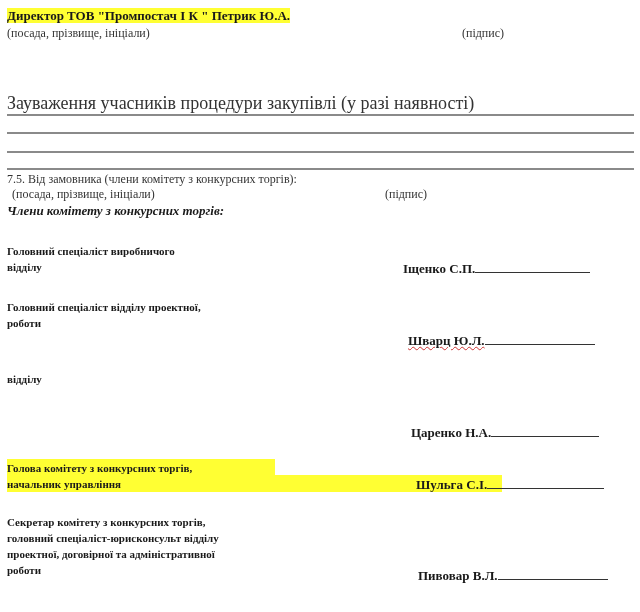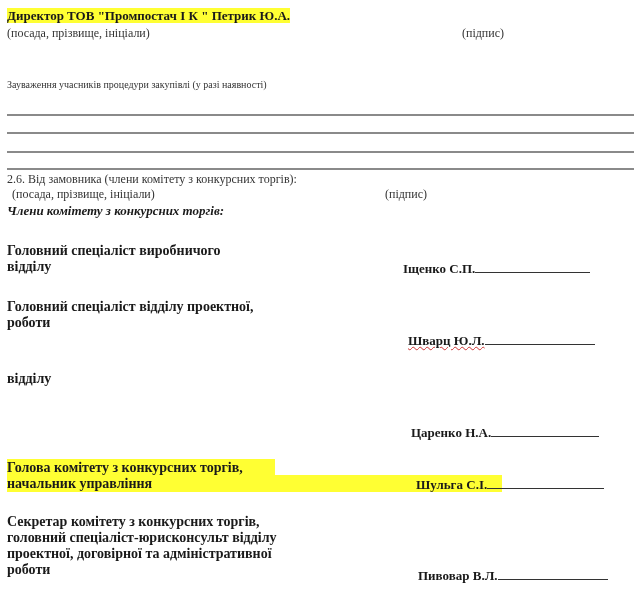--- a/index.html
+++ b/index.html
@@ -5,37 +5,37 @@
   html, body { margin:0; padding:0; background:#ffffff; }
   body { width:640px; height:612px; position:relative; overflow:hidden;
          font-family:"Liberation Serif", "DejaVu Serif", serif; color:#1a1a1a; }
   .abs { position:absolute; white-space:nowrap; }
   .b { font-weight:bold; }
   .n { font-size:13px; line-height:15px; }
   .s { font-size:12px; line-height:14px; color:#333; }
   .hl { background:#ffff33; }
   .rule { position:absolute; left:7px; width:627px; height:2px; background:#8a8a8a; }
   .sigline { display:inline-block; border-bottom:1.5px solid #333; vertical-align:baseline; height:1px; }
-  .role { position:absolute; left:7px; font-size:14px; line-height:16px; font-weight:bold; }
+  .role { position:absolute; left:7px; font-size:11px; line-height:16px; font-weight:bold; }
   .spell { text-decoration: underline wavy #cc3333; text-decoration-thickness:1px; }
 </style>
 </head>
 <body>
 
 <div class="abs n b hl" style="left:7px;top:8px;">Директор ТОВ "Промпостач І К " Петрик Ю.А.</div>
 <div class="abs s" style="left:7px;top:26px;">(посада, прізвище, ініціали)</div>
 <div class="abs s" style="left:462px;top:26px;">(підпис)</div>
 
-<div class="abs s" style="left:7px;top:78px;font-size:10px;">Зауваження учасників процедури закупівлі (у разі наявності)</div>
+<div class="abs s" style="left:7px;top:96px;font-size:18px;">Зауваження учасників процедури закупівлі (у разі наявності)</div>
 <div class="rule" style="top:114px;"></div>
 <div class="rule" style="top:132px;"></div>
 <div class="rule" style="top:151px;"></div>
 <div class="rule" style="top:168px;"></div>
 
-<div class="abs s" style="left:7px;top:172px;">2.6. Від замовника (члени комітету з конкурсних торгів):</div>
+<div class="abs s" style="left:7px;top:172px;">7.5. Від замовника (члени комітету з конкурсних торгів):</div>
 <div class="abs s" style="left:12px;top:187px;">(посада, прізвище, ініціали)</div>
 <div class="abs s" style="left:385px;top:187px;">(підпис)</div>
 <div class="abs n b" style="left:7px;top:203px;font-style:italic;">Члени комітету з конкурсних торгів:</div>
 
 <div class="role" style="top:243px;">
   <div>Головний спеціаліст  виробничого</div>
   <div>відділу</div>
 </div>
 <div class="abs n b" style="left:403px;top:261px;">
   <span>Іщенко С.П.</span><span class="sigline" style="width:115px;"></span>

